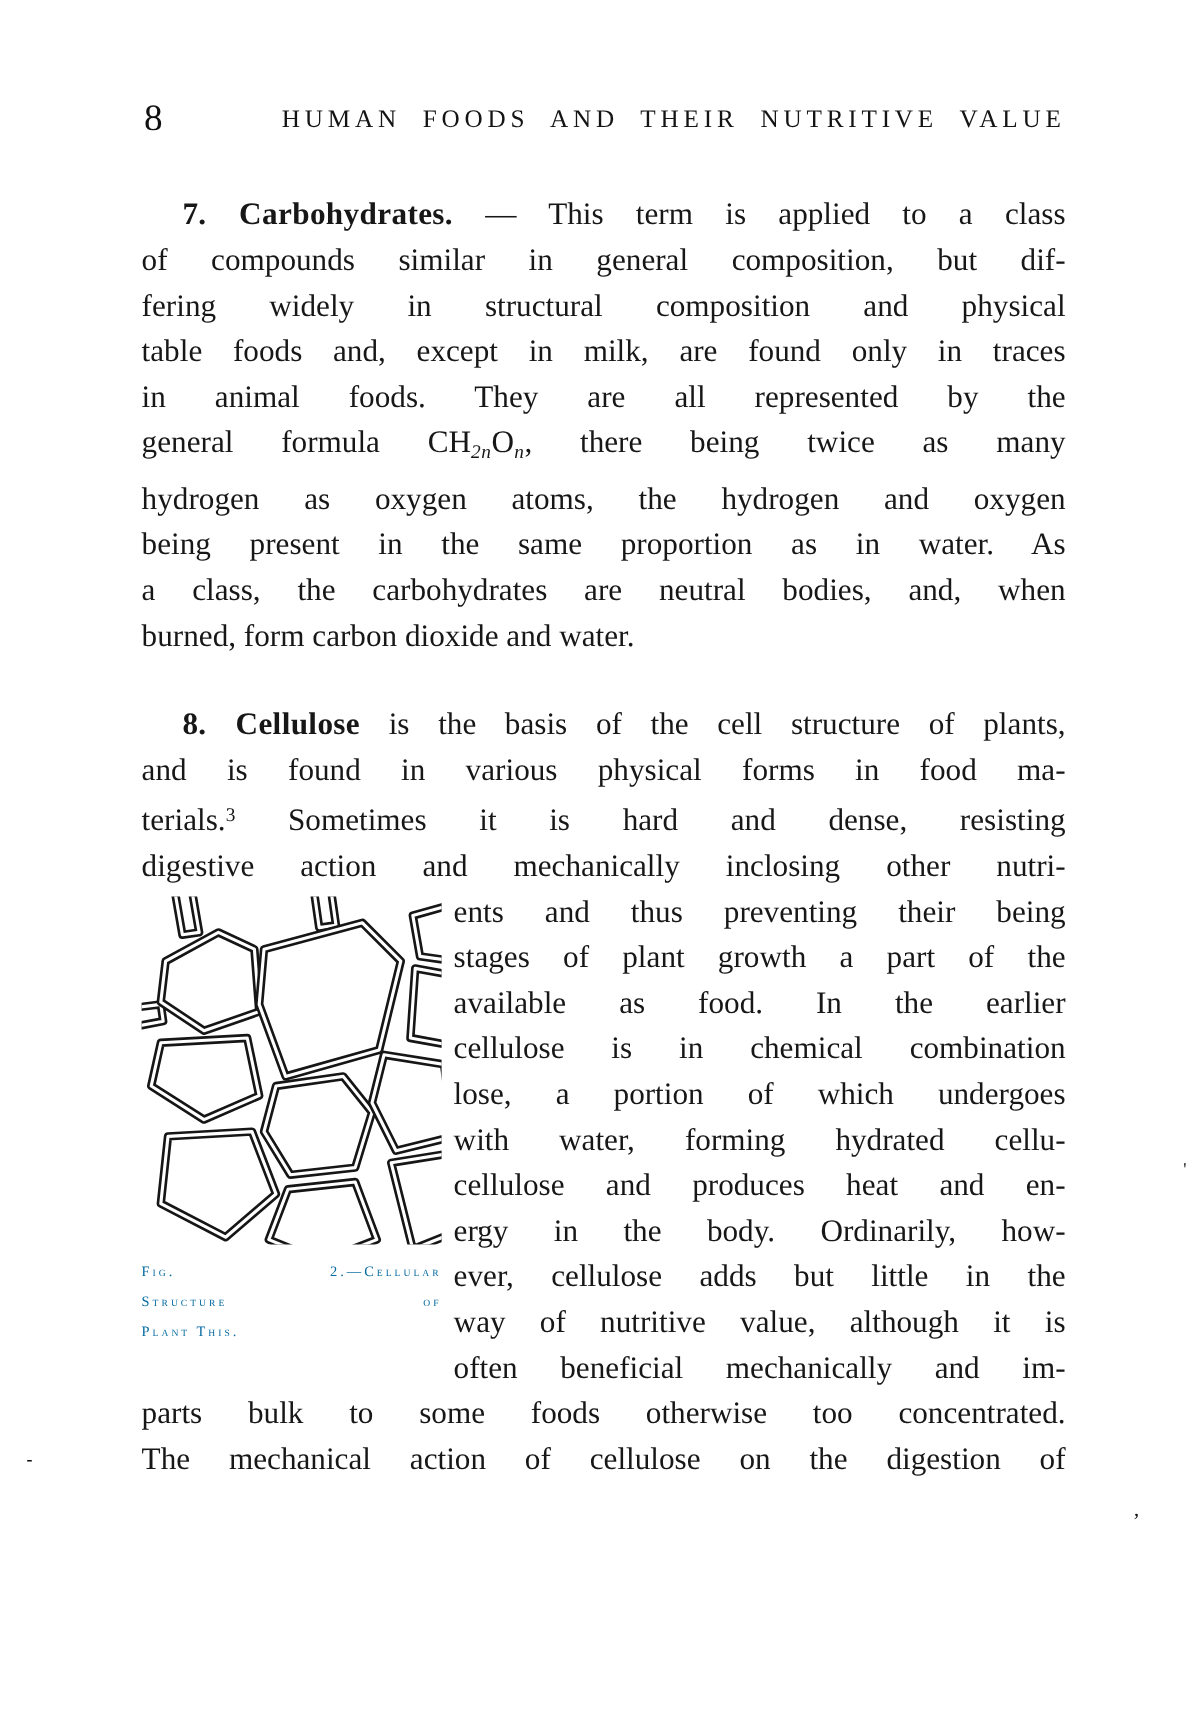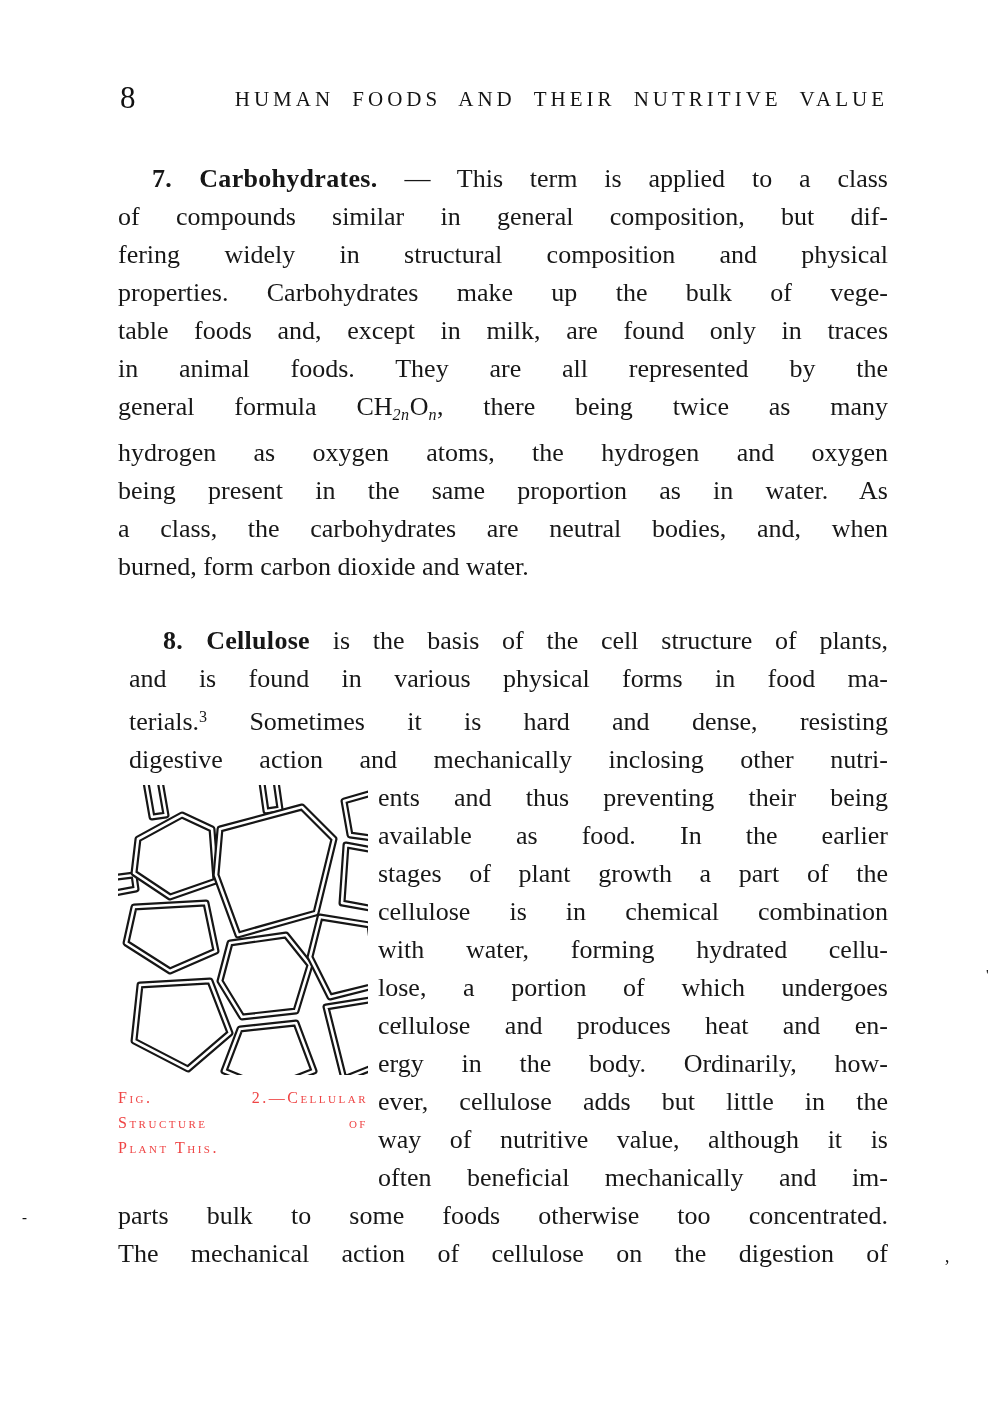--- a/index.html
+++ b/index.html
@@ -27,32 +27,32 @@
 
   
   .body-text { margin:42px 112px 0 118px; font-size:26px; line-height:38px; color:#171717; }
   .tline { text-align:justify; text-align-last:justify;font-family:Liberation Serif, serif; }
   .tline.end { text-align-last:left; }
   .tline.indent { text-indent:34px; }
   .bold { font-weight:bold; letter-spacing:0.3px; }
   .sub { font-size:0.62em; font-style:italic; vertical-align:-0.28em; letter-spacing:0.5px; }
   .sup { font-size:0.62em; vertical-align:0.5em; }
 
-  .para-cellulose { margin-top:36px;margin-left:11px; }
+  .para-cellulose { margin-top:36px; }
 
   
   .fig-float { float:left; width:252px; margin:6px 8px 20px 0; }
   .fig-svg { display:block; width:250px; height:290px; }
   .wall-outer { fill:#ffffff; stroke:#161616; stroke-width:7; stroke-linejoin:round; }
   .wall-inner { fill:none; stroke:#ffffff; stroke-width:2.6; stroke-linejoin:round; }
   .fig-caption {
     margin-top:10px; width:250px;
-    font-size:16px; line-height:25px;
+    font-size:12px; line-height:25px;
     font-variant:small-caps; letter-spacing:2.5px;
-    color:#ef4444;
+    color:#0369a1;
   }
   .fig-caption .tline:nth-child(n+2) { }
 
   
   .artifact { position:absolute; color:#111; font-size:15px; line-height:1; }
   .art-left-dash   { left:22px;  top:1128px; font-weight:bold; }
   .art-right-tick  { left:986px; top:886px; }
   .art-right-comma { left:944px; top:1176px; font-size:18px; }
   .art-stray-dot   { left:398px; top:928px; font-size:17px; }
 </style>
@@ -65,21 +65,20 @@
     <span class="page-num">8</span>
     <span class="running-title">HUMAN FOODS AND THEIR NUTRITIVE VALUE</span>
   </div>
 
   <div class="body-text">
 
     <div>
         <div class="tline indent"><span class="bold">7. Carbohydrates.</span><span> — This term is applied to a class</span></div>
         <div class="tline"><span>of compounds similar in general composition, but dif-</span></div>
         <div class="tline"><span>fering widely in structural composition and physical</span></div>
-        <div class="tline"><span>properties. Carbohydrates make up the bulk of vege-</span></div>
         <div class="tline"><span>table foods and, except in milk, are found only in traces</span></div>
         <div class="tline"><span>in animal foods. They are all represented by the</span></div>
         <div class="tline"><span>general formula CH</span><span class="sub">2n</span><span>O</span><span class="sub">n</span><span>, there being twice as many</span></div>
         <div class="tline"><span>hydrogen as oxygen atoms, the hydrogen and oxygen</span></div>
         <div class="tline"><span>being present in the same proportion as in water. As</span></div>
         <div class="tline"><span>a class, the carbohydrates are neutral bodies, and, when</span></div>
         <div class="tline end"><span>burned, form carbon dioxide and water.</span></div>
       </div>
 
     <div class="para-cellulose">
@@ -122,25 +121,25 @@
           <polygon class="wall-inner" points="208,222 258,214 266,278 226,294"></polygon>
         </svg>
         <figcaption class="fig-caption">
             <div class="tline"><span>Fig. 2.—Cellular</span></div>
             <div class="tline"><span>Structure of</span></div>
             <div class="tline end"><span>Plant This.</span></div>
           </figcaption>
       </figure>
       <div>
           <div class="tline"><span>ents and thus preventing their being</span></div>
+          <div class="tline"><span>stages of plant growth a part of the</span></div>
           <div class="tline"><span>available as food. In the earlier</span></div>
-          <div class="tline"><span>stages of plant growth a part of the</span></div>
           <div class="tline"><span>cellulose is in chemical combination</span></div>
+          <div class="tline"><span>lose, a portion of which undergoes</span></div>
           <div class="tline"><span>with water, forming hydrated cellu-</span></div>
-          <div class="tline"><span>lose, a portion of which undergoes</span></div>
           <div class="tline"><span>cellulose and produces heat and en-</span></div>
           <div class="tline"><span>ergy in the body. Ordinarily, how-</span></div>
           <div class="tline"><span>ever, cellulose adds but little in the</span></div>
           <div class="tline"><span>way of nutritive value, although it is</span></div>
           <div class="tline"><span>often beneficial mechanically and im-</span></div>
           <div class="tline"><span>parts bulk to some foods otherwise too concentrated.</span></div>
           <div class="tline"><span>The mechanical action of cellulose on the digestion of</span></div>
         </div>
     </div>
 

